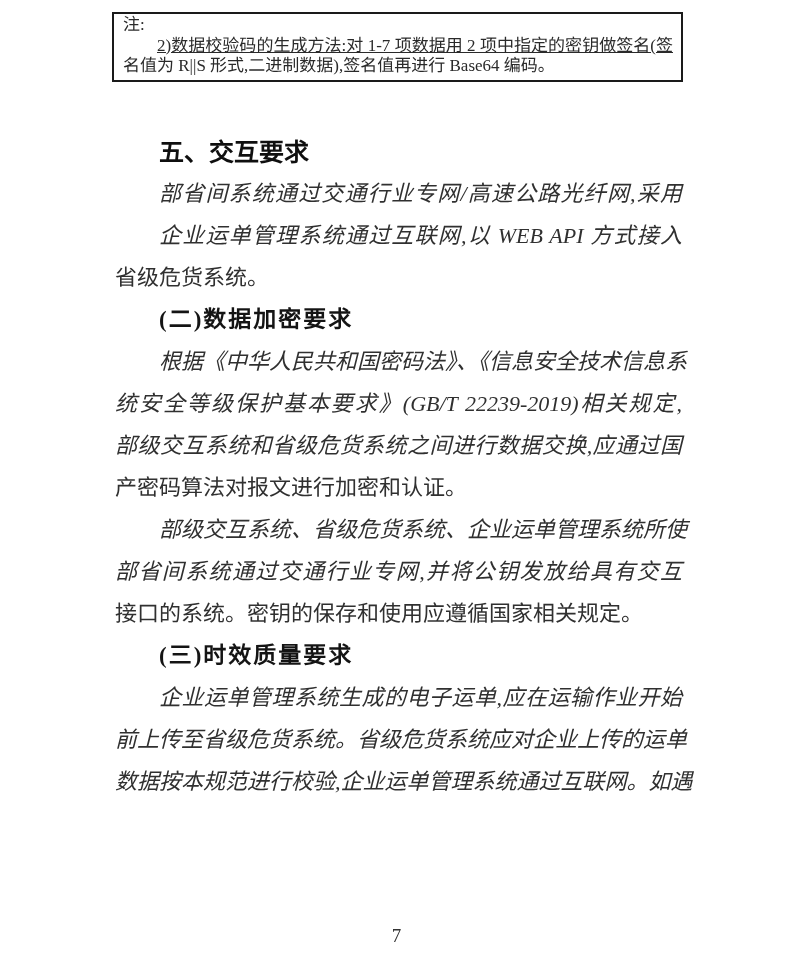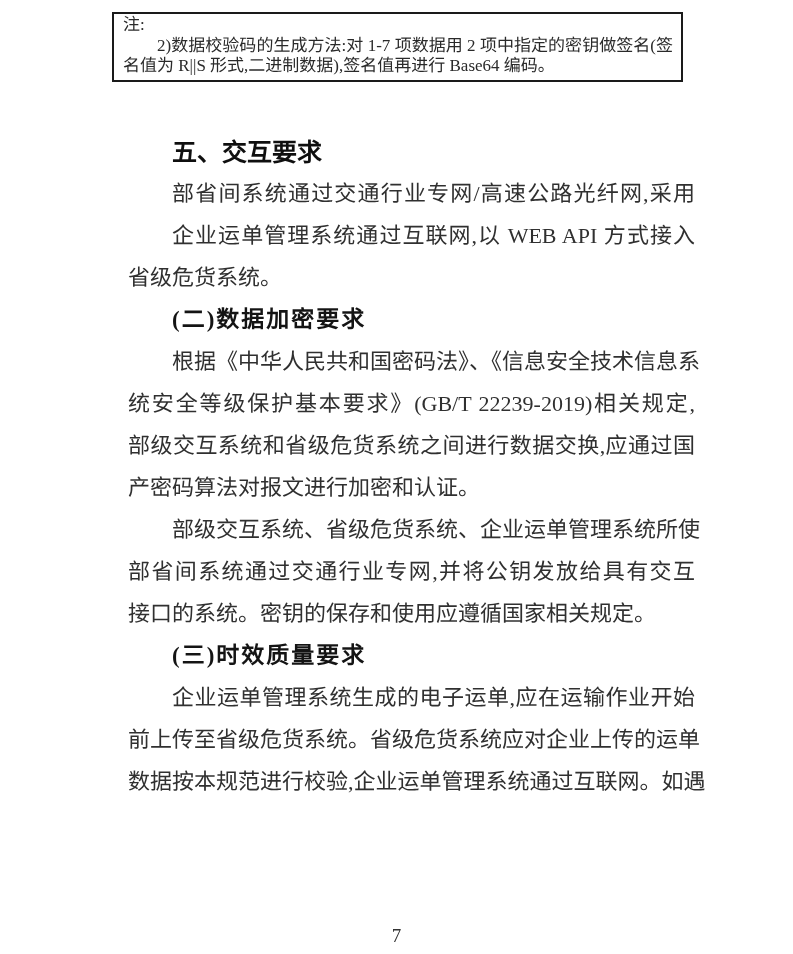--- a/index.html
+++ b/index.html
@@ -32,25 +32,26 @@
   .note-line {
     white-space: nowrap;
   }
   .note-line.indent2 {
     text-indent: 2em;
   }
   .note-line.jst {
     text-align: justify;
     text-align-last: justify;
     text-justify: inter-character;
+    text-decoration: underline;
   }
   
   .content {
     position: absolute;
-    left: 128px;
+    left: 115px;
     top: 131px;
     width: 567px;
   }
   .slot {
     height: 42px;
     line-height: 42px;
     white-space: nowrap;
   }
   .sec-h {
     font-family: "Liberation Sans", "DejaVu Sans", sans-serif;
@@ -69,20 +70,21 @@
   .bl {
     font-size: 22px;
   }
   .bl.first {
     padding-left: 44px;
   }
   .bl.jst {
     text-align: justify;
     text-align-last: justify;
     text-justify: inter-character;
+    font-style: italic;
   }
   
   .footer {
     position: absolute;
     left: 0;
     top: 924px;
     width: 793px;
     text-align: center;
     font-size: 19px;
     line-height: 24px;

